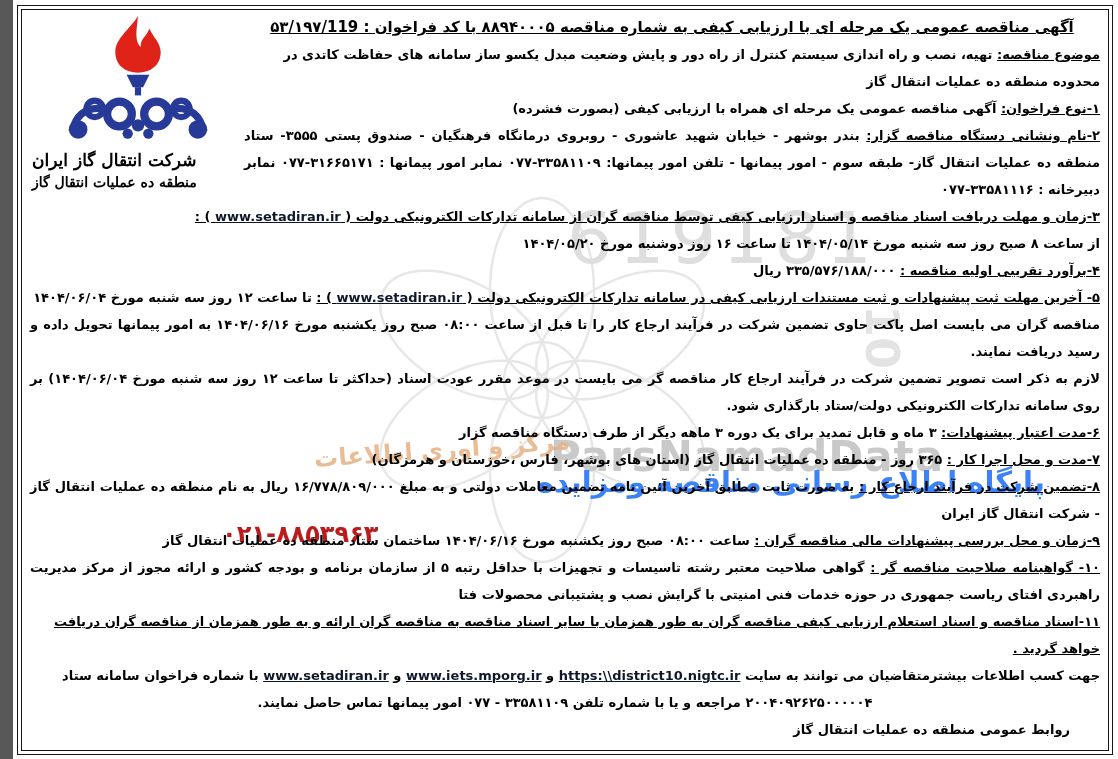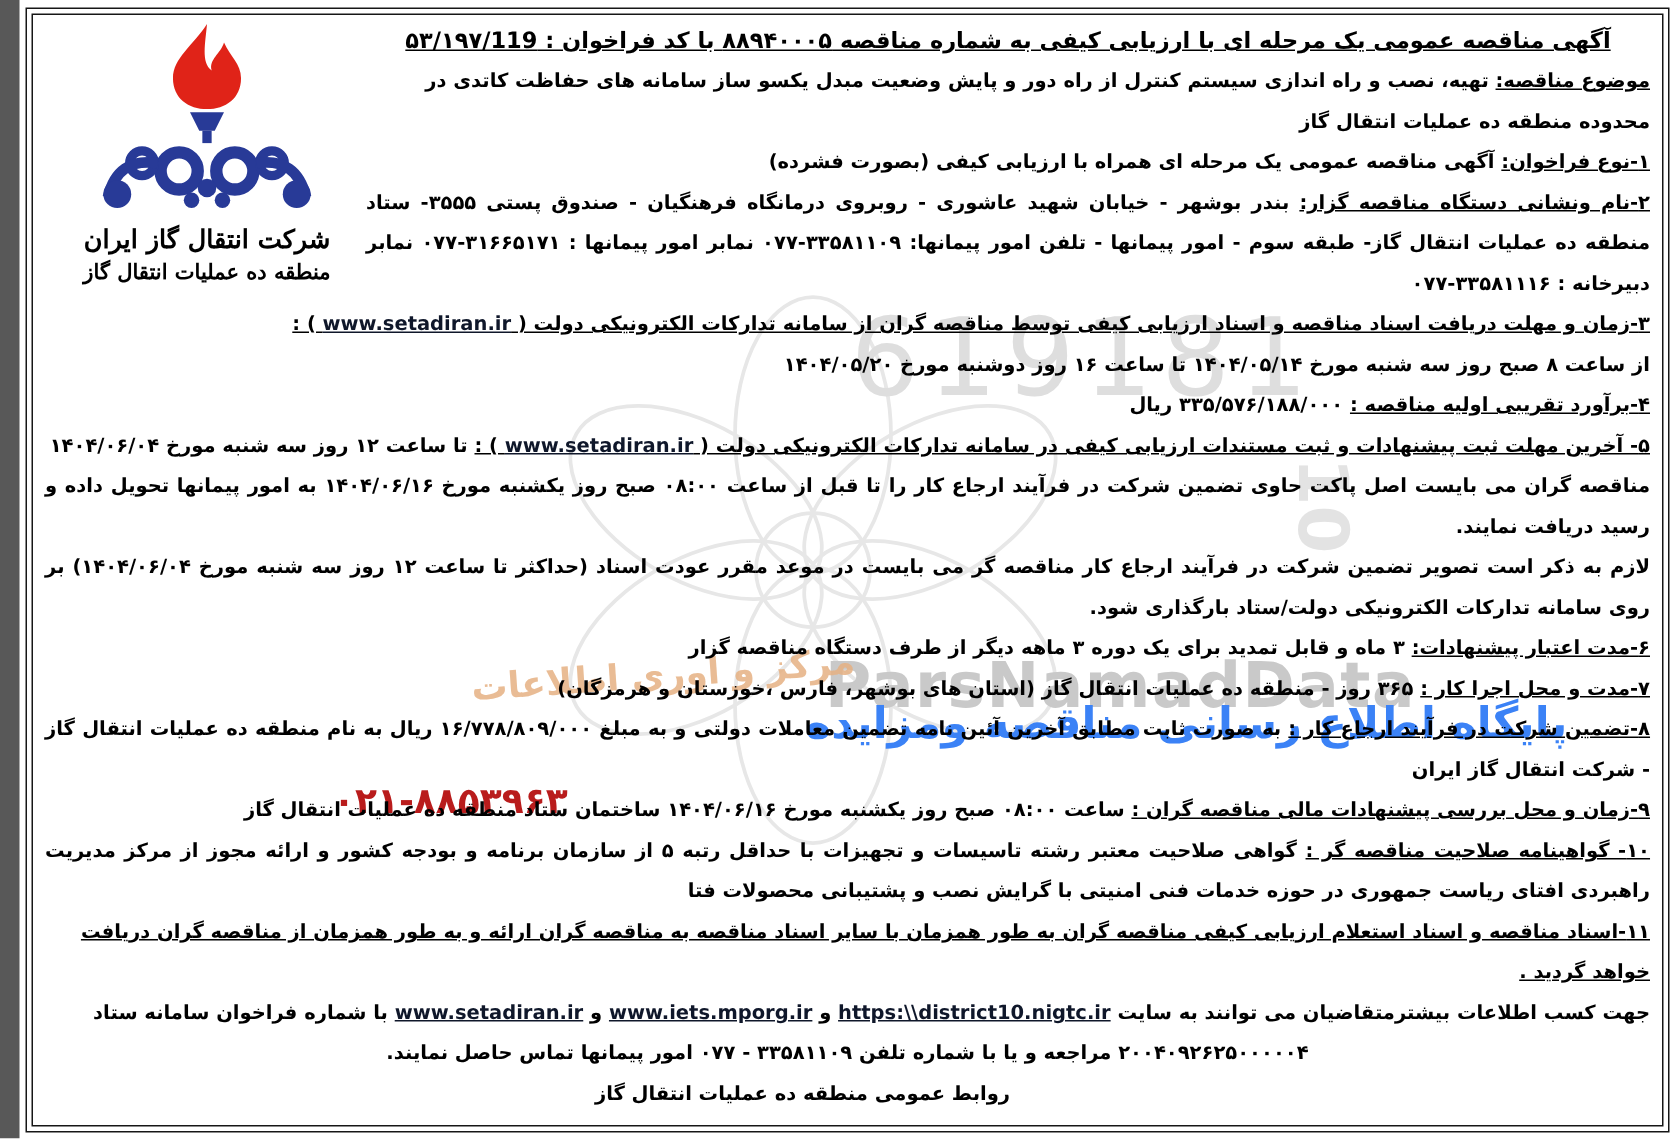--- a/index.html
+++ b/index.html
@@ -33,26 +33,26 @@
   .content p{margin:0;line-height:27px;font-size:13px;font-weight:700;}
   .just{text-align:justify;}
   .lbl{text-decoration:underline;}
   .ttl{
     text-align:center;font-size:15px !important;text-decoration:underline;
     letter-spacing:0;
   }
   .lnk{color:#0f172a;text-decoration:underline;direction:ltr;unicode-bidi:embed;display:inline-block;cursor:pointer;}
   .u-all{text-decoration:underline;}
   
-  .logo-box{float:left;width:212px;height:182px;text-align:center;margin:2px 0 4px 2px;}
+  .logo-box{float:left;width:212px;height:182px;text-align:left;margin:2px 0 4px 2px;}
   .logo-box svg{display:block;margin:0 auto;}
   .logo-t1{font-size:17px;font-weight:700;line-height:24px;font-family:"DejaVu Serif",serif;}
   .logo-t2{font-size:14px;font-weight:700;line-height:20px;font-family:"DejaVu Serif",serif;}
   
-  .signature{text-align:center;transform:translateX(-30px);margin-top:26px;font-size:13.5px;font-weight:700;line-height:27px;}
+  .signature{transform:translateX(-30px);margin-top:26px;font-size:13.5px;font-weight:700;line-height:27px;}
 </style>
 </head>
 <body>
 
 <div class="side-strip"></div>
 
 <div class="frame-outer">
   <div class="frame-inner">
 
     <div class="wm wm-flower">

